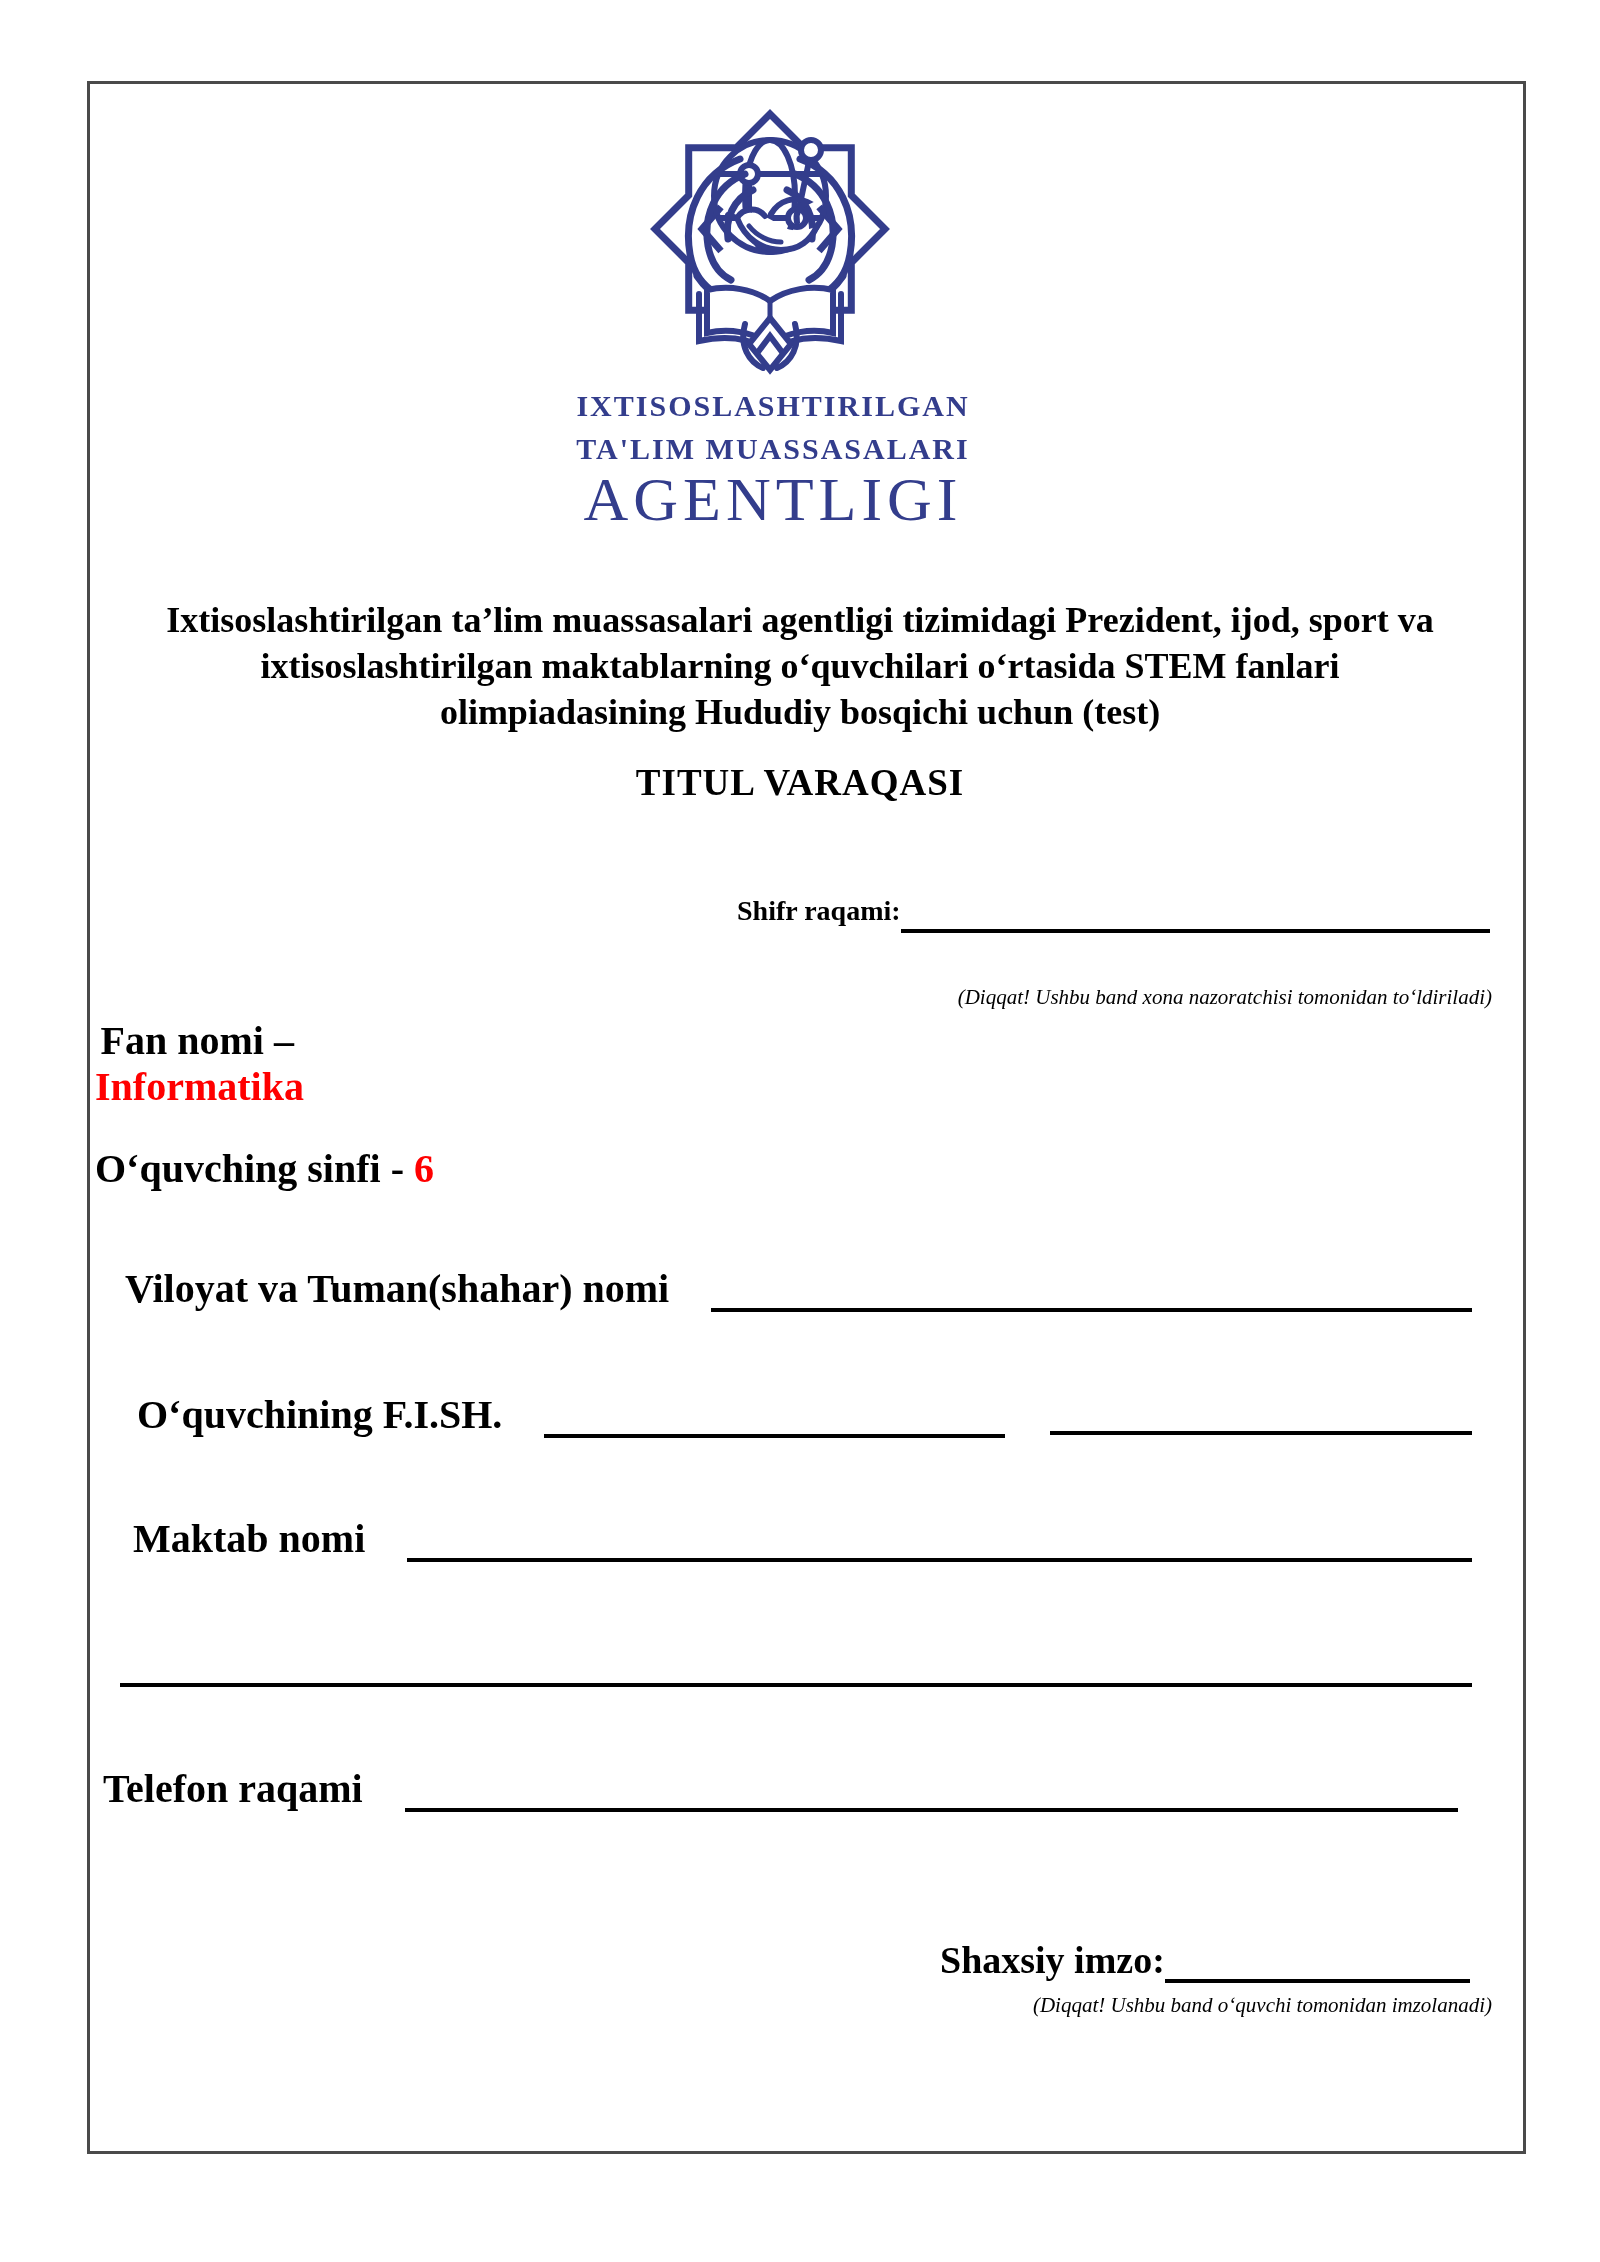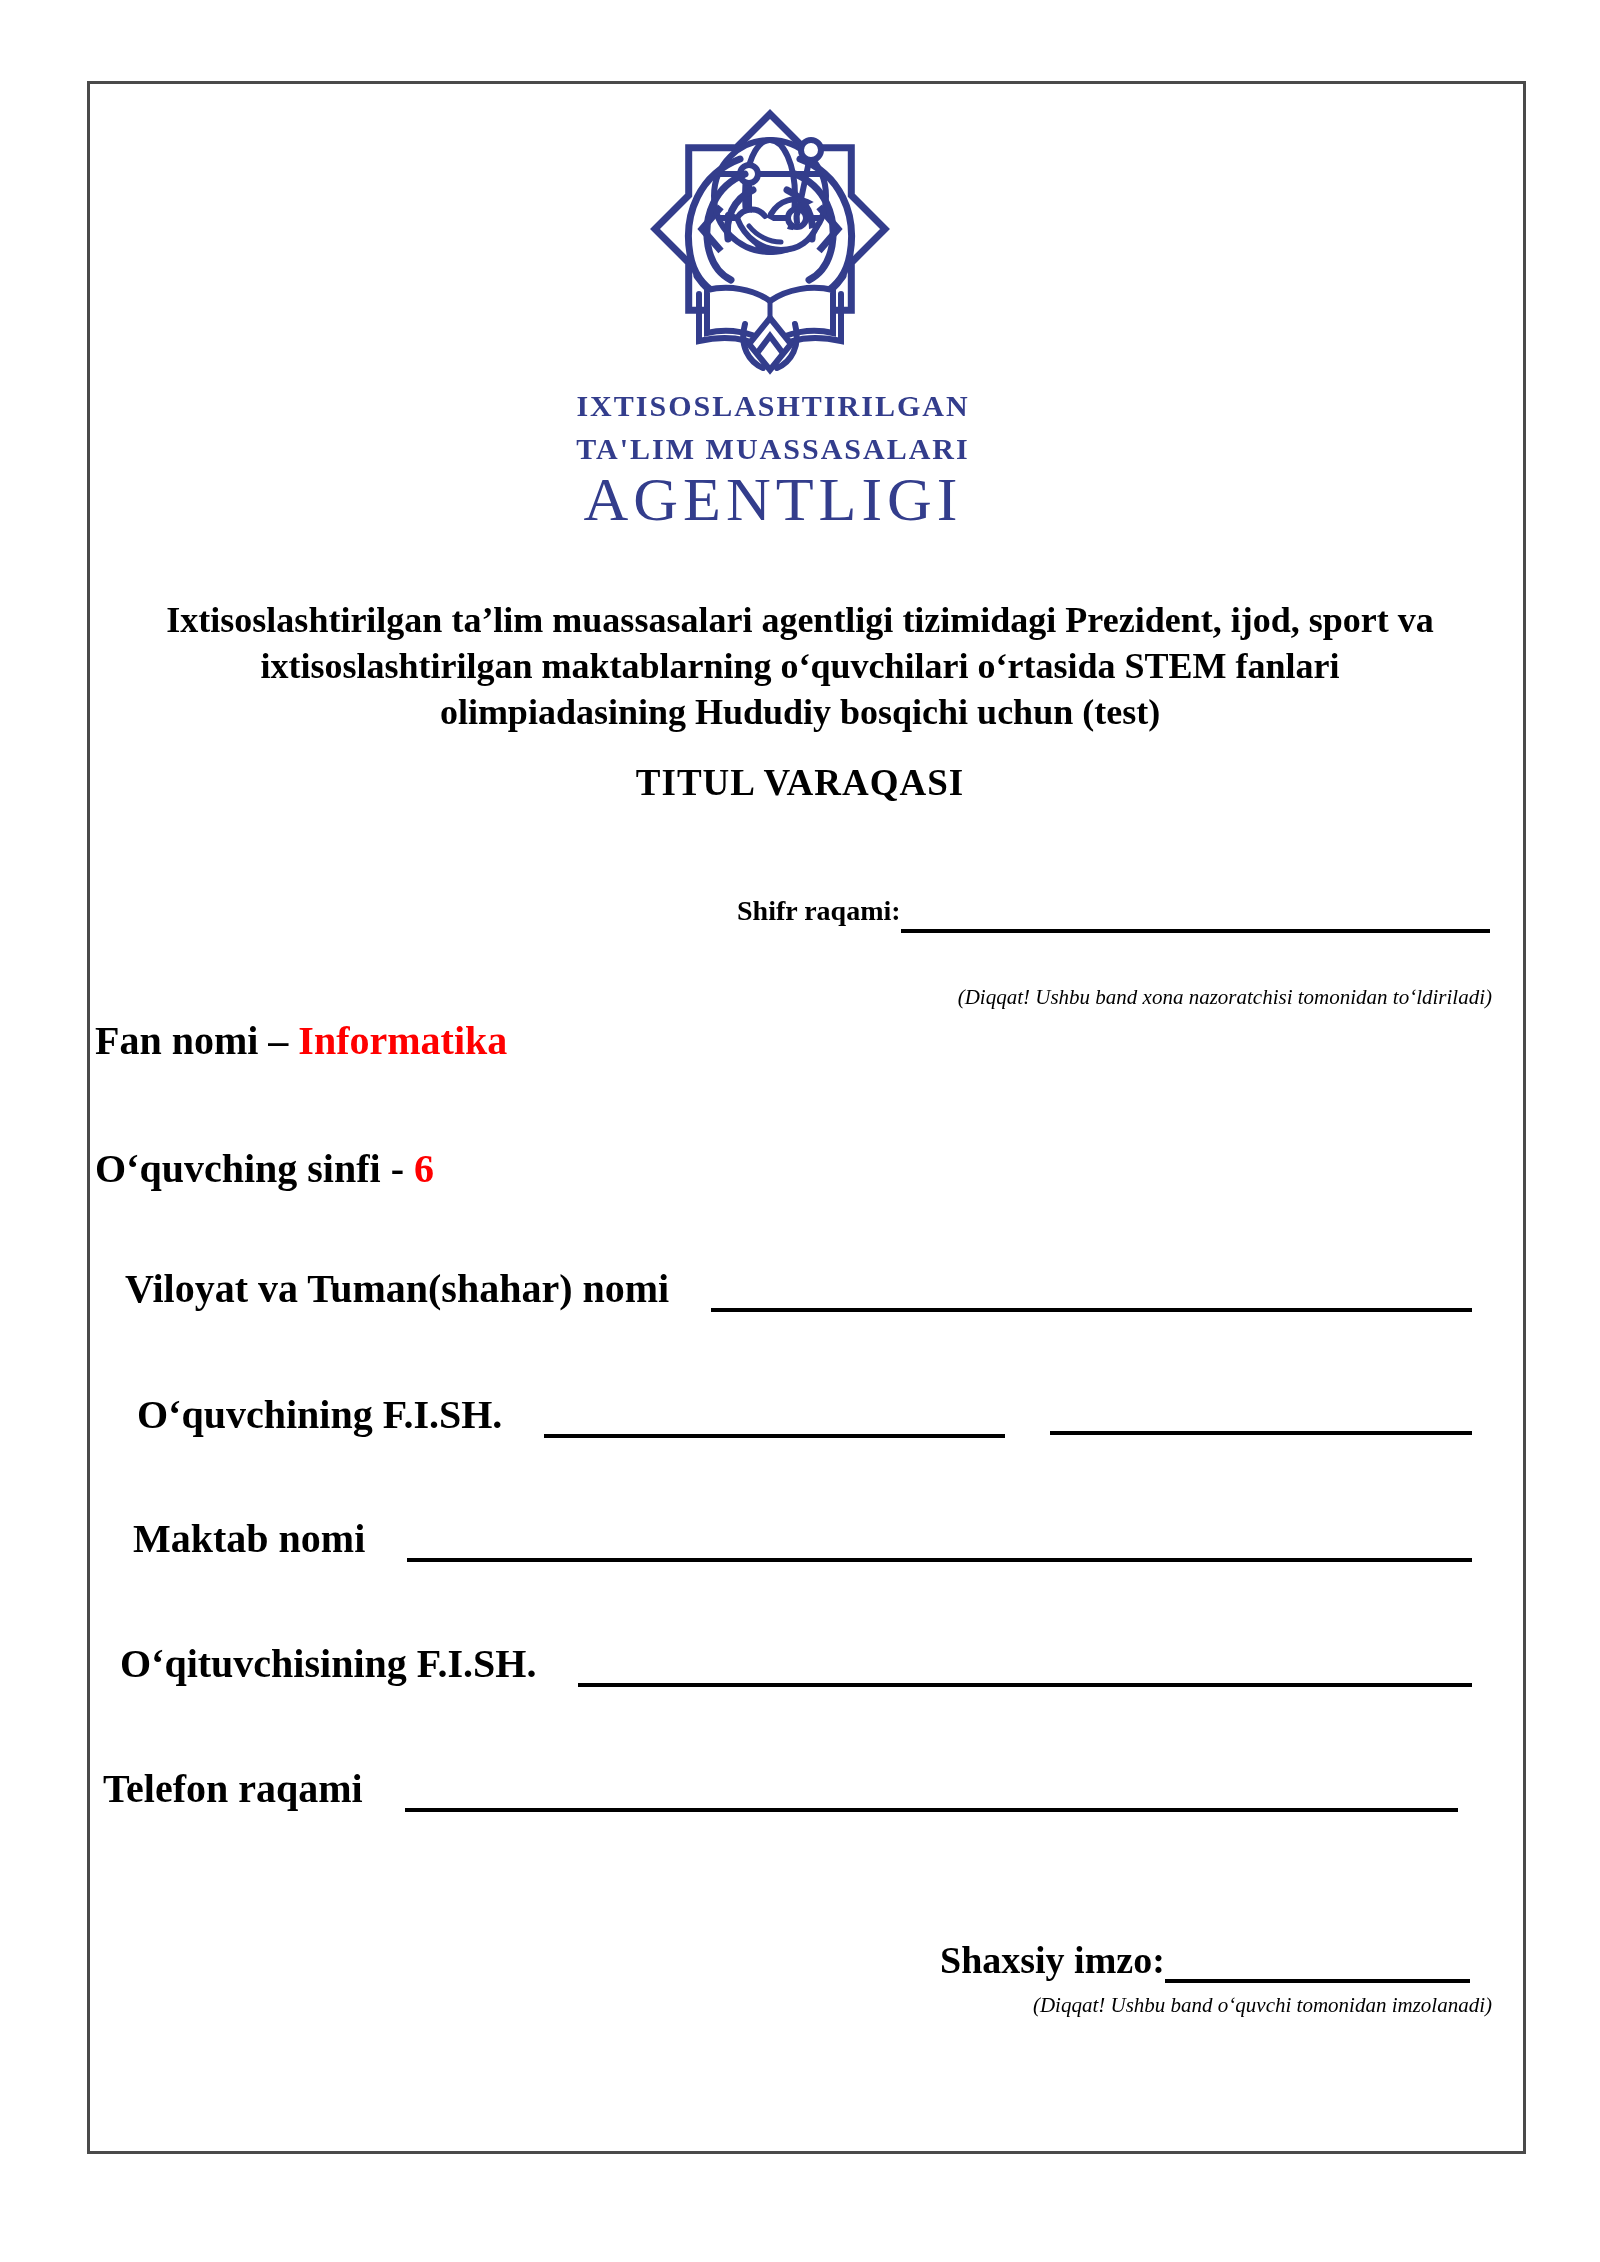--- a/index.html
+++ b/index.html
@@ -15,21 +15,21 @@
   .heading div{white-space:nowrap;}
   .subtitle{position:absolute;left:120px;top:760px;width:1360px;text-align:center;font-weight:bold;font-size:37px;line-height:46px;letter-spacing:1px;}
   .row{position:absolute;display:flex;align-items:flex-end;font-weight:bold;}
   .row .lbl{white-space:pre;line-height:46px;}
   .fill{flex:1 1 auto;height:44px;border-bottom:4px solid #000;}
   .row-shifr{left:737px;top:889px;width:753px;font-size:28px;}
   .row-shifr .lbl{line-height:44px;}
   .row-shifr .fill{height:40px;}
   .note{position:absolute;font-style:italic;font-size:21px;line-height:26px;text-align:right;white-space:nowrap;}
   .note-shifr{left:737px;top:944px;width:755px;margin-top:40px;}
-  .row-subject{left:95px;top:1018px;font-size:40px;}
+  .row-subject{left:95px;top:1018px;font-size:40px;flex-direction:column;}
   .row-grade{left:95px;top:1146px;font-size:40px;}
   .accent{color:#ff0000;}
   .frow{font-size:40px;gap:42px;}
   .row-viloyat{left:125px;top:1264px;width:1347px;}
   .row-oquvchi{left:137px;top:1390px;width:1335px;}
   .row-maktab{left:133px;top:1514px;width:1339px;}
   .row-oqituvchi{left:120px;top:1639px;width:1352px;}
   .row-telefon{left:103px;top:1764px;width:1355px;}
   .fill-a{flex:0 0 461px;margin-right:3px;}
   .fill-b{transform:translateY(-3px);}
@@ -129,21 +129,20 @@
   <span class="fill fill-a"></span>
   <span class="fill fill-b"></span>
 </div>
 
 <div class="row frow row-maktab">
   <span class="lbl">Maktab nomi</span>
   <span class="fill"></span>
 </div>
 
 <div class="row frow row-oqituvchi">
-  <span class="lbl">O‘qituvchisining F.I.SH.</span>
   <span class="fill"></span>
 </div>
 
 <div class="row frow row-telefon">
   <span class="lbl">Telefon raqami</span>
   <span class="fill"></span>
 </div>
 
 <div class="row row-sign">
   <span class="lbl">Shaxsiy imzo:</span>

